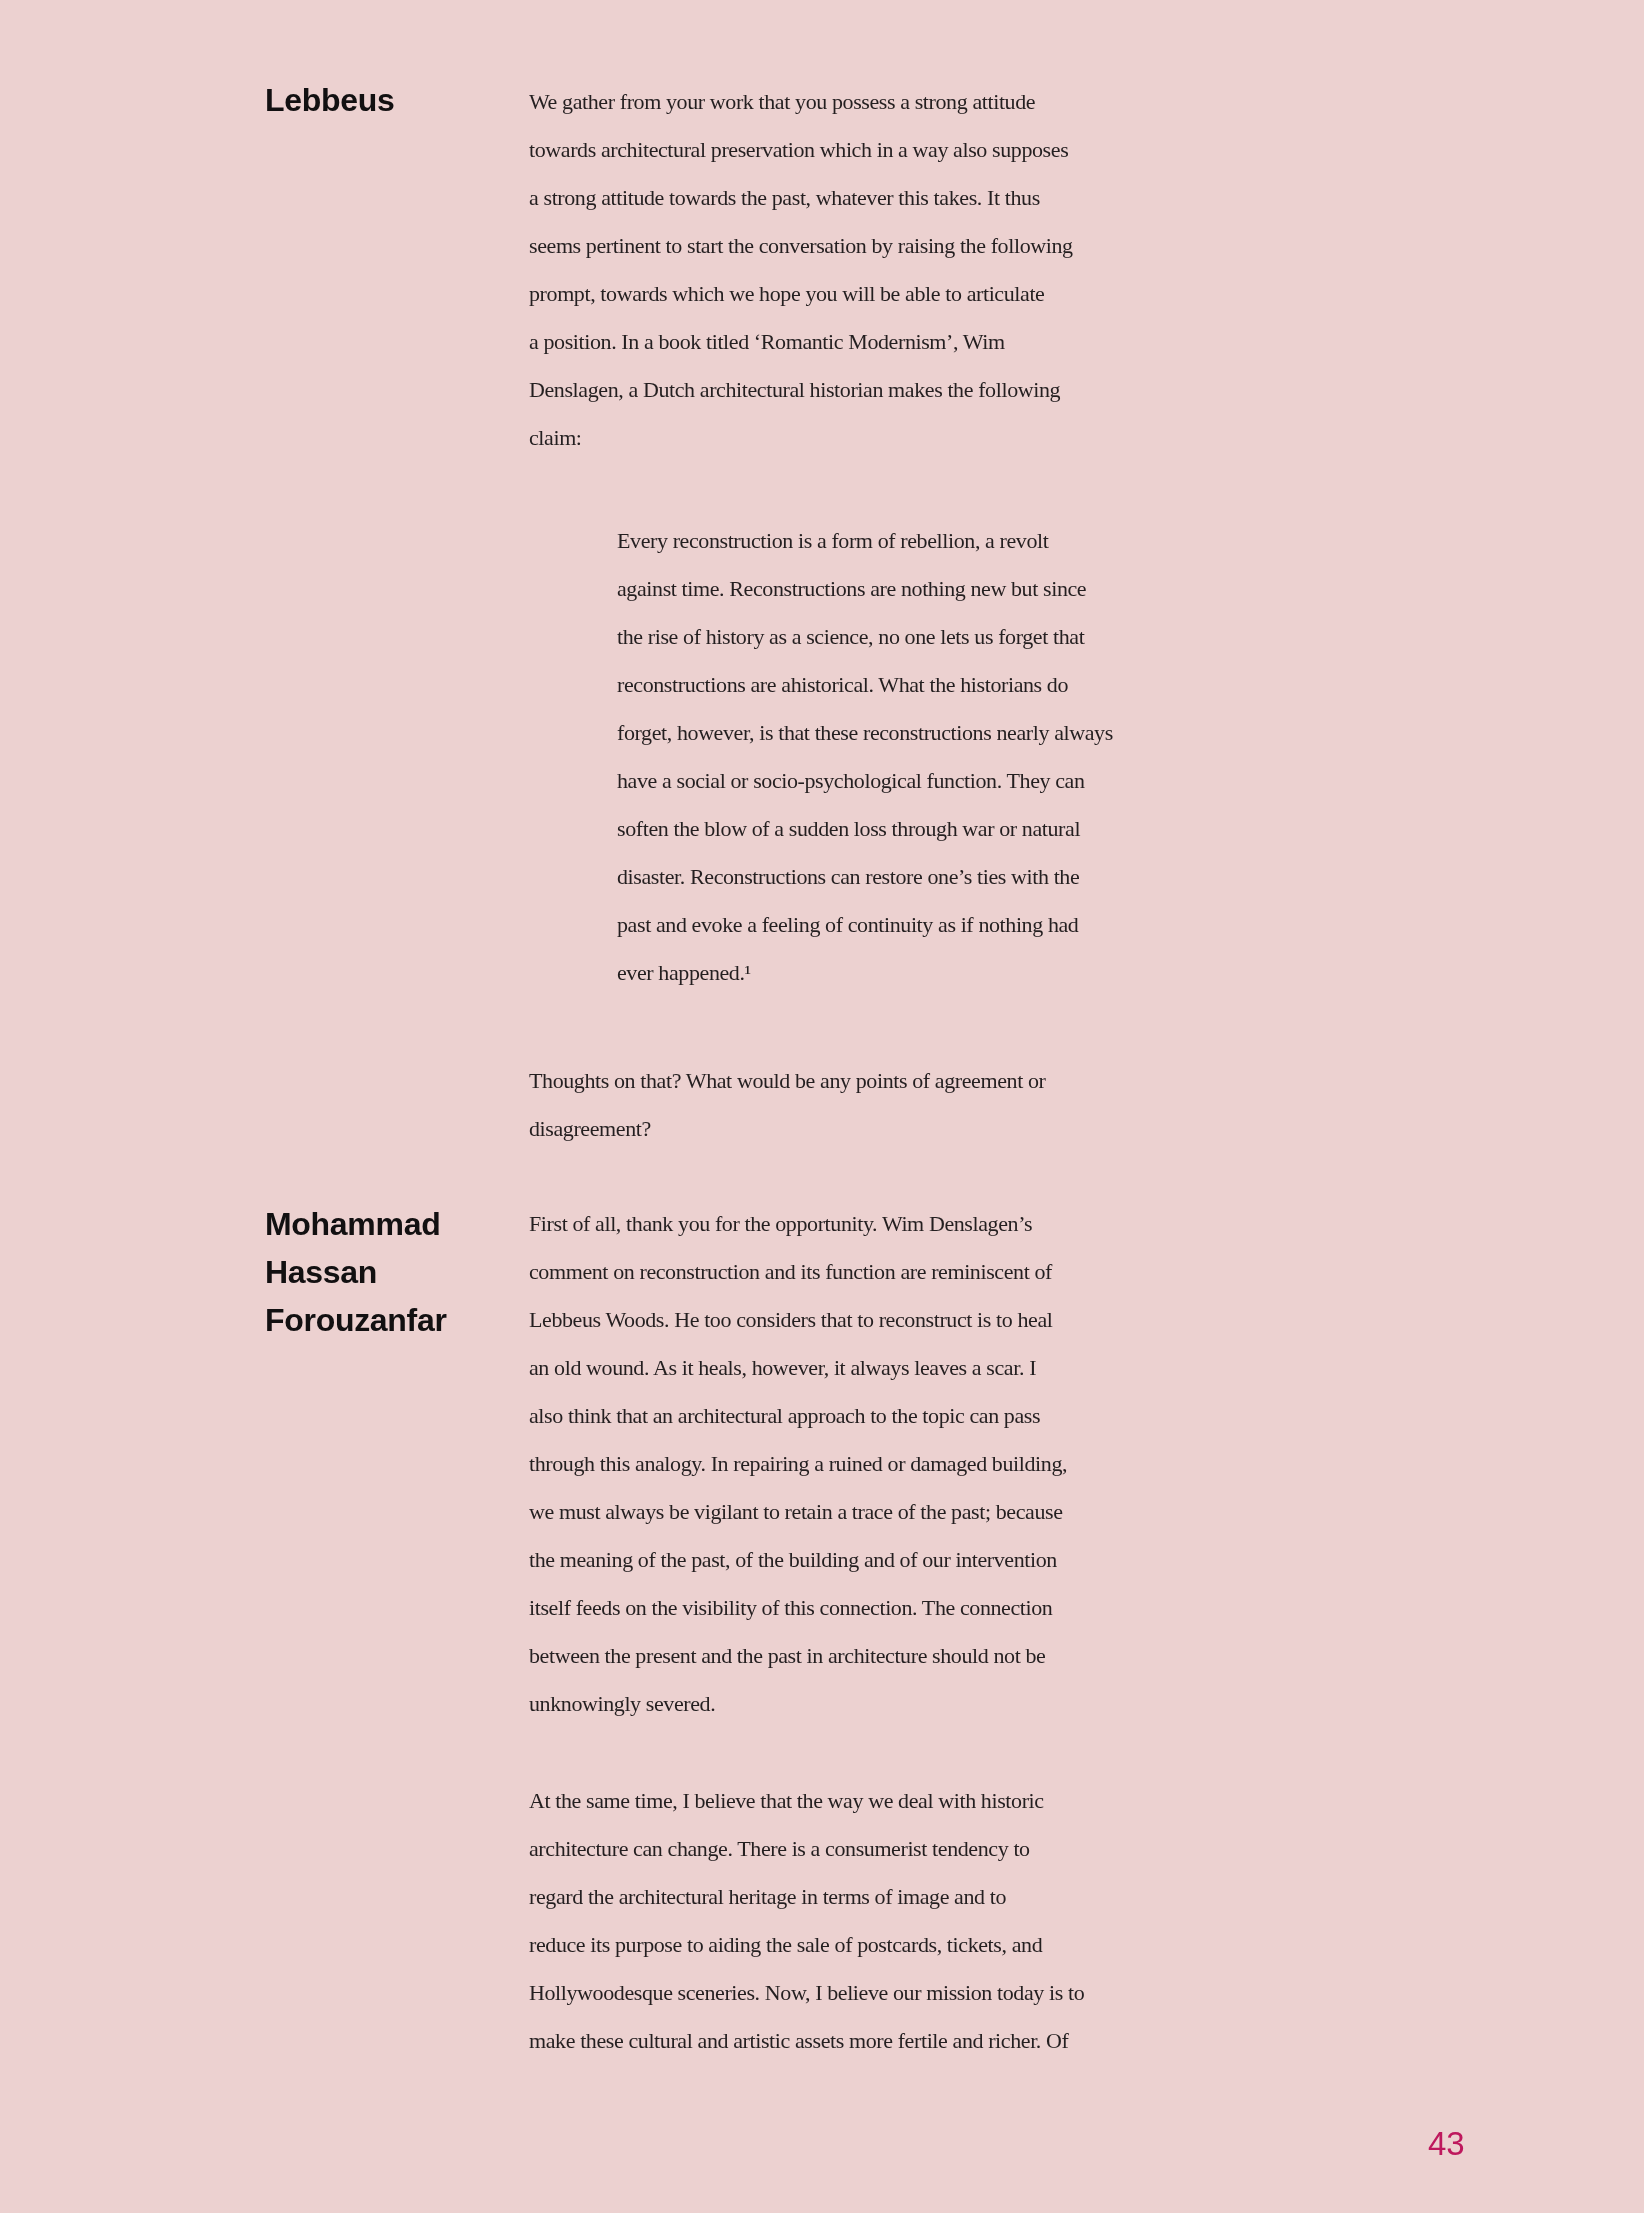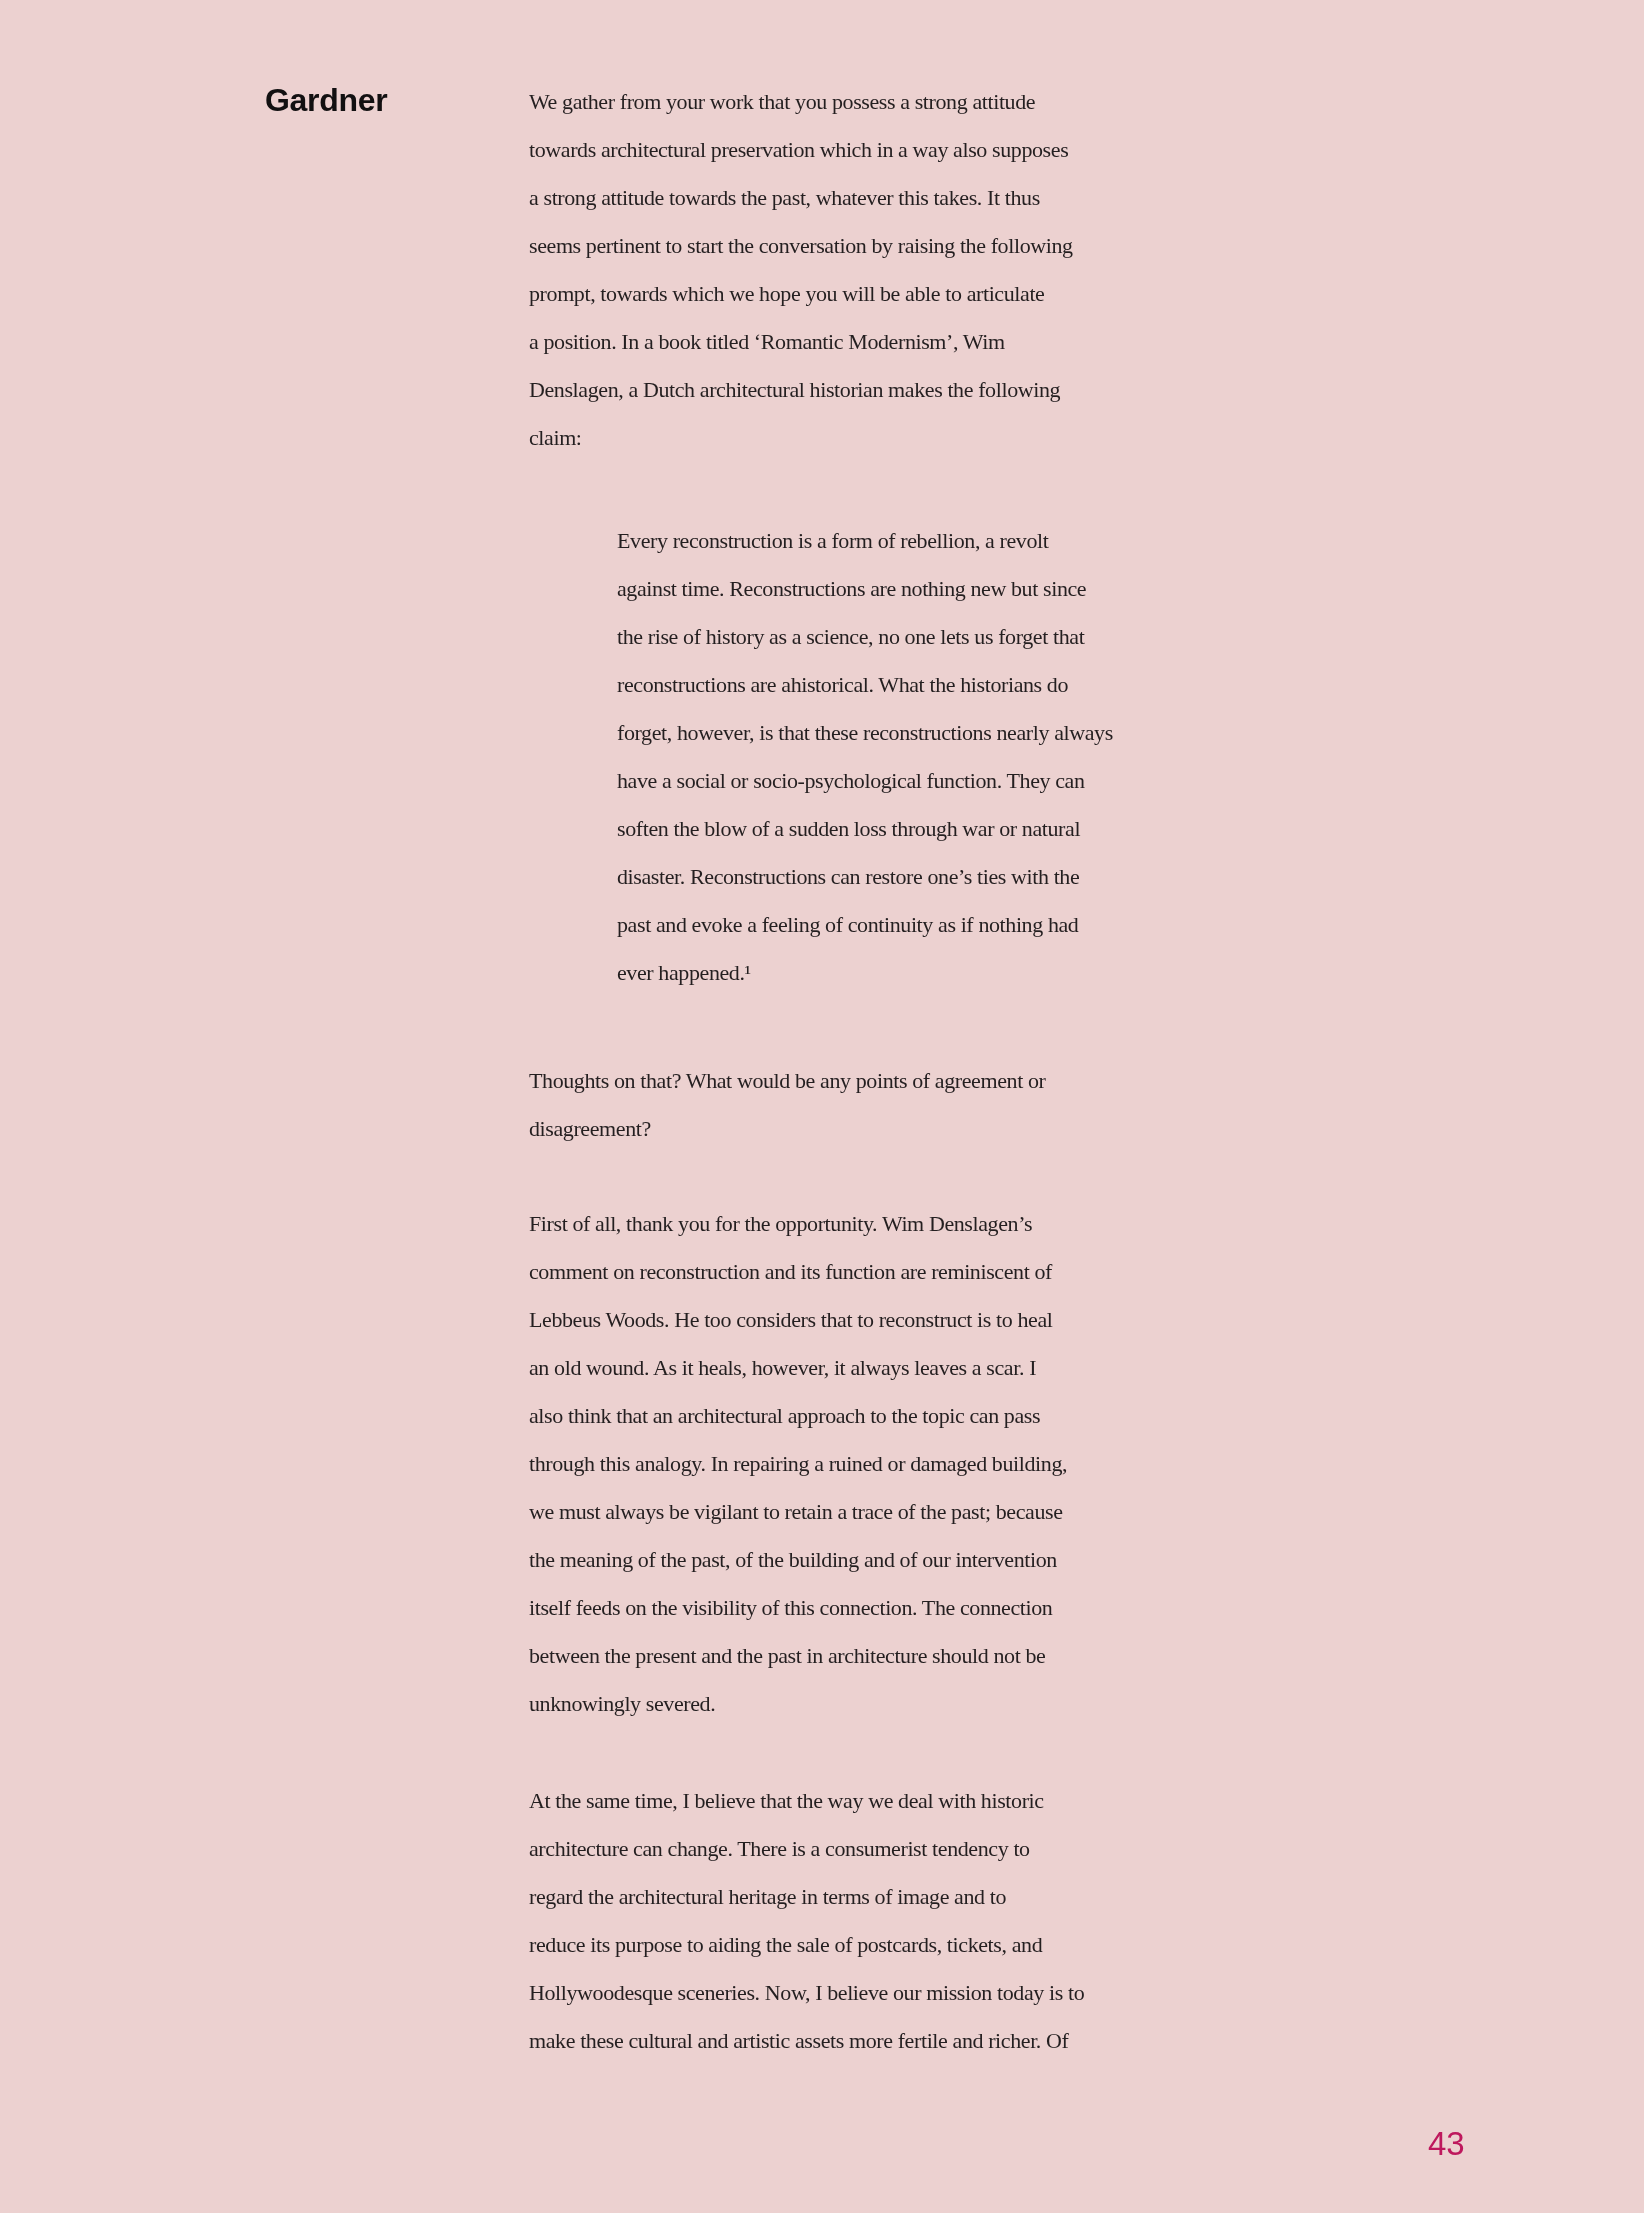--- a/index.html
+++ b/index.html
@@ -51,21 +51,21 @@
     font-size: 33px;
     line-height: 35px;
     color: #be185d;
   }
 </style>
 </head>
 <body>
 
 <div class="page">
 
-  <div class="sans-label" style="left:265px; top:83px; line-height:35px;">Gardner</div>
+  <div class="sans-label" style="left:265px; top:83px; line-height:35px;">Lebbeus</div>
 
   <div class="serif-par" style="left:529px; top:78px; width:1055px;">We gather from your work that you possess a strong attitude
 towards architectural preservation which in a way also supposes
 a strong attitude towards the past, whatever this takes. It thus
 seems pertinent to start the conversation by raising the following
 prompt, towards which we hope you will be able to articulate
 a position. In a book titled ‘Romantic Modernism’, Wim
 Denslagen, a Dutch architectural historian makes the following
 claim:</div>
 
@@ -77,20 +77,23 @@
 have a social or socio-psychological function. They can
 soften the blow of a sudden loss through war or natural
 disaster. Reconstructions can restore one’s ties with the
 past and evoke a feeling of continuity as if nothing had
 ever happened.¹</div>
 
 
   <div class="serif-par" style="left:529px; top:1057px; width:1055px;">Thoughts on that? What would be any points of agreement or
 disagreement?</div>
 
+  <div class="sans-label" style="left:265px; top:1200px; width:259px;">Mohammad
+Hassan
+Forouzanfar</div>
 
   <div class="serif-par" style="left:529px; top:1200px; width:1055px;">First of all, thank you for the opportunity. Wim Denslagen’s
 comment on reconstruction and its function are reminiscent of
 Lebbeus Woods. He too considers that to reconstruct is to heal
 an old wound. As it heals, however, it always leaves a scar. I
 also think that an architectural approach to the topic can pass
 through this analogy. In repairing a ruined or damaged building,
 we must always be vigilant to retain a trace of the past; because
 the meaning of the past, of the building and of our intervention
 itself feeds on the visibility of this connection. The connection

